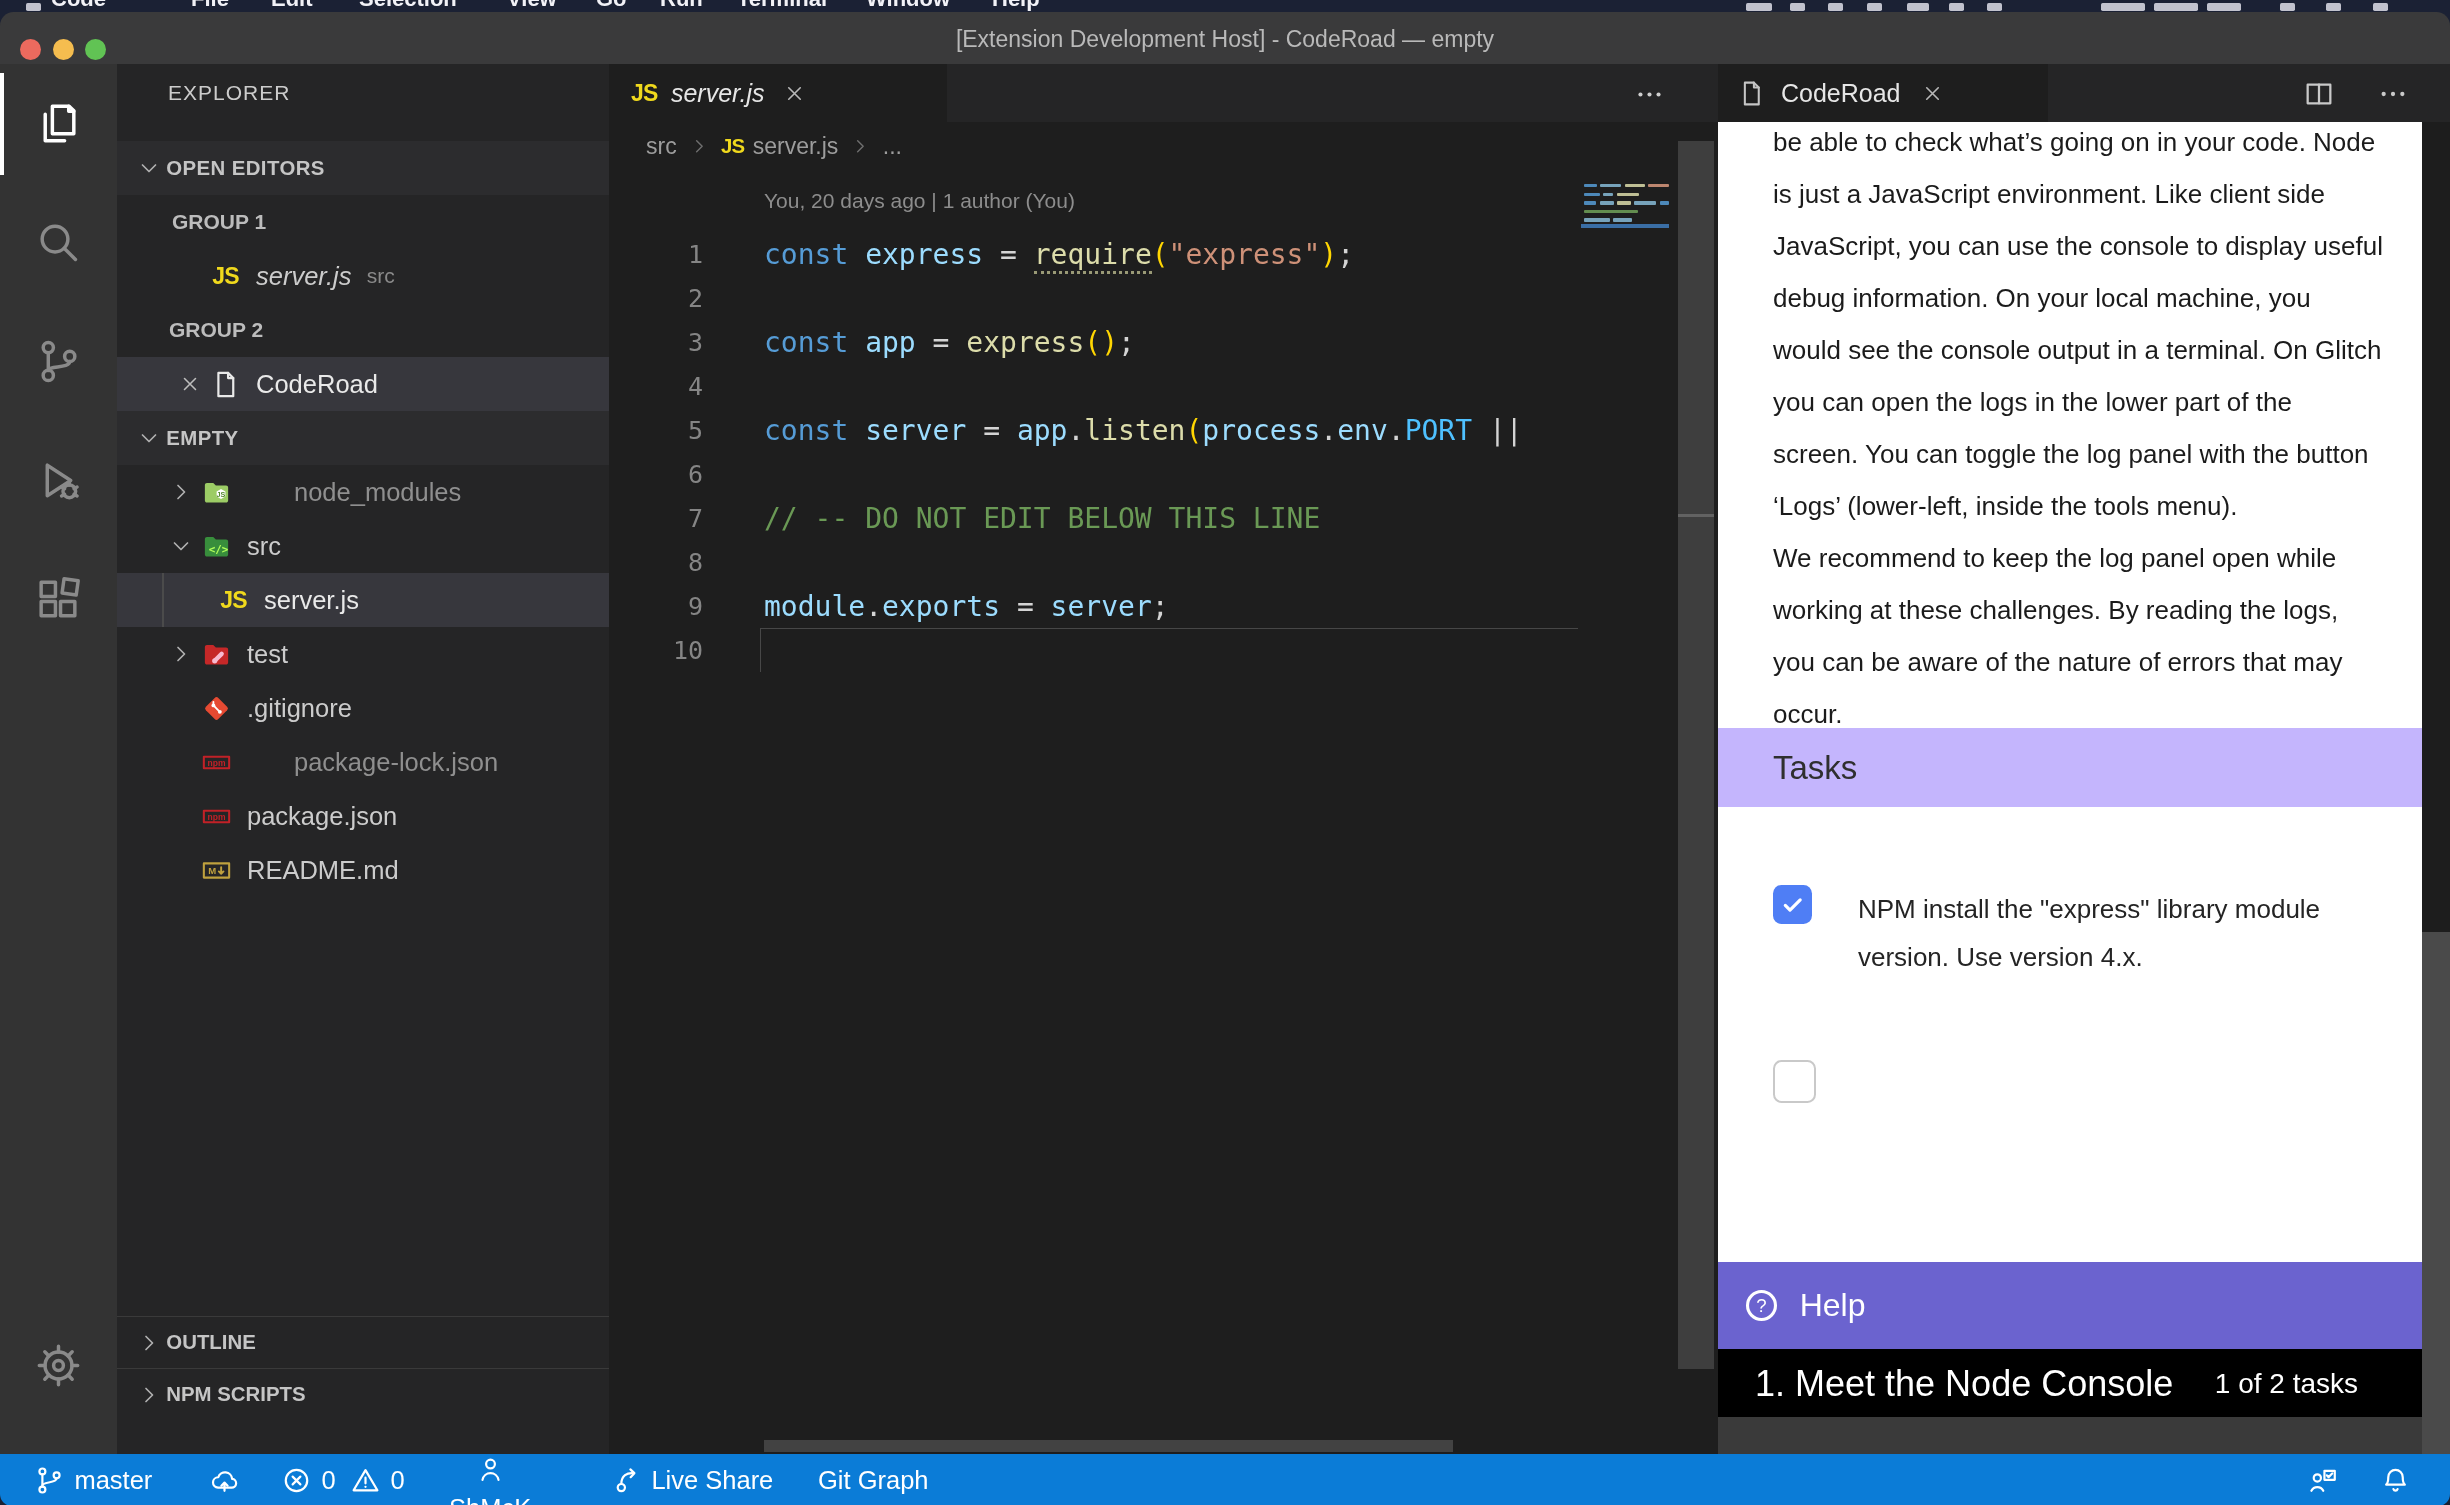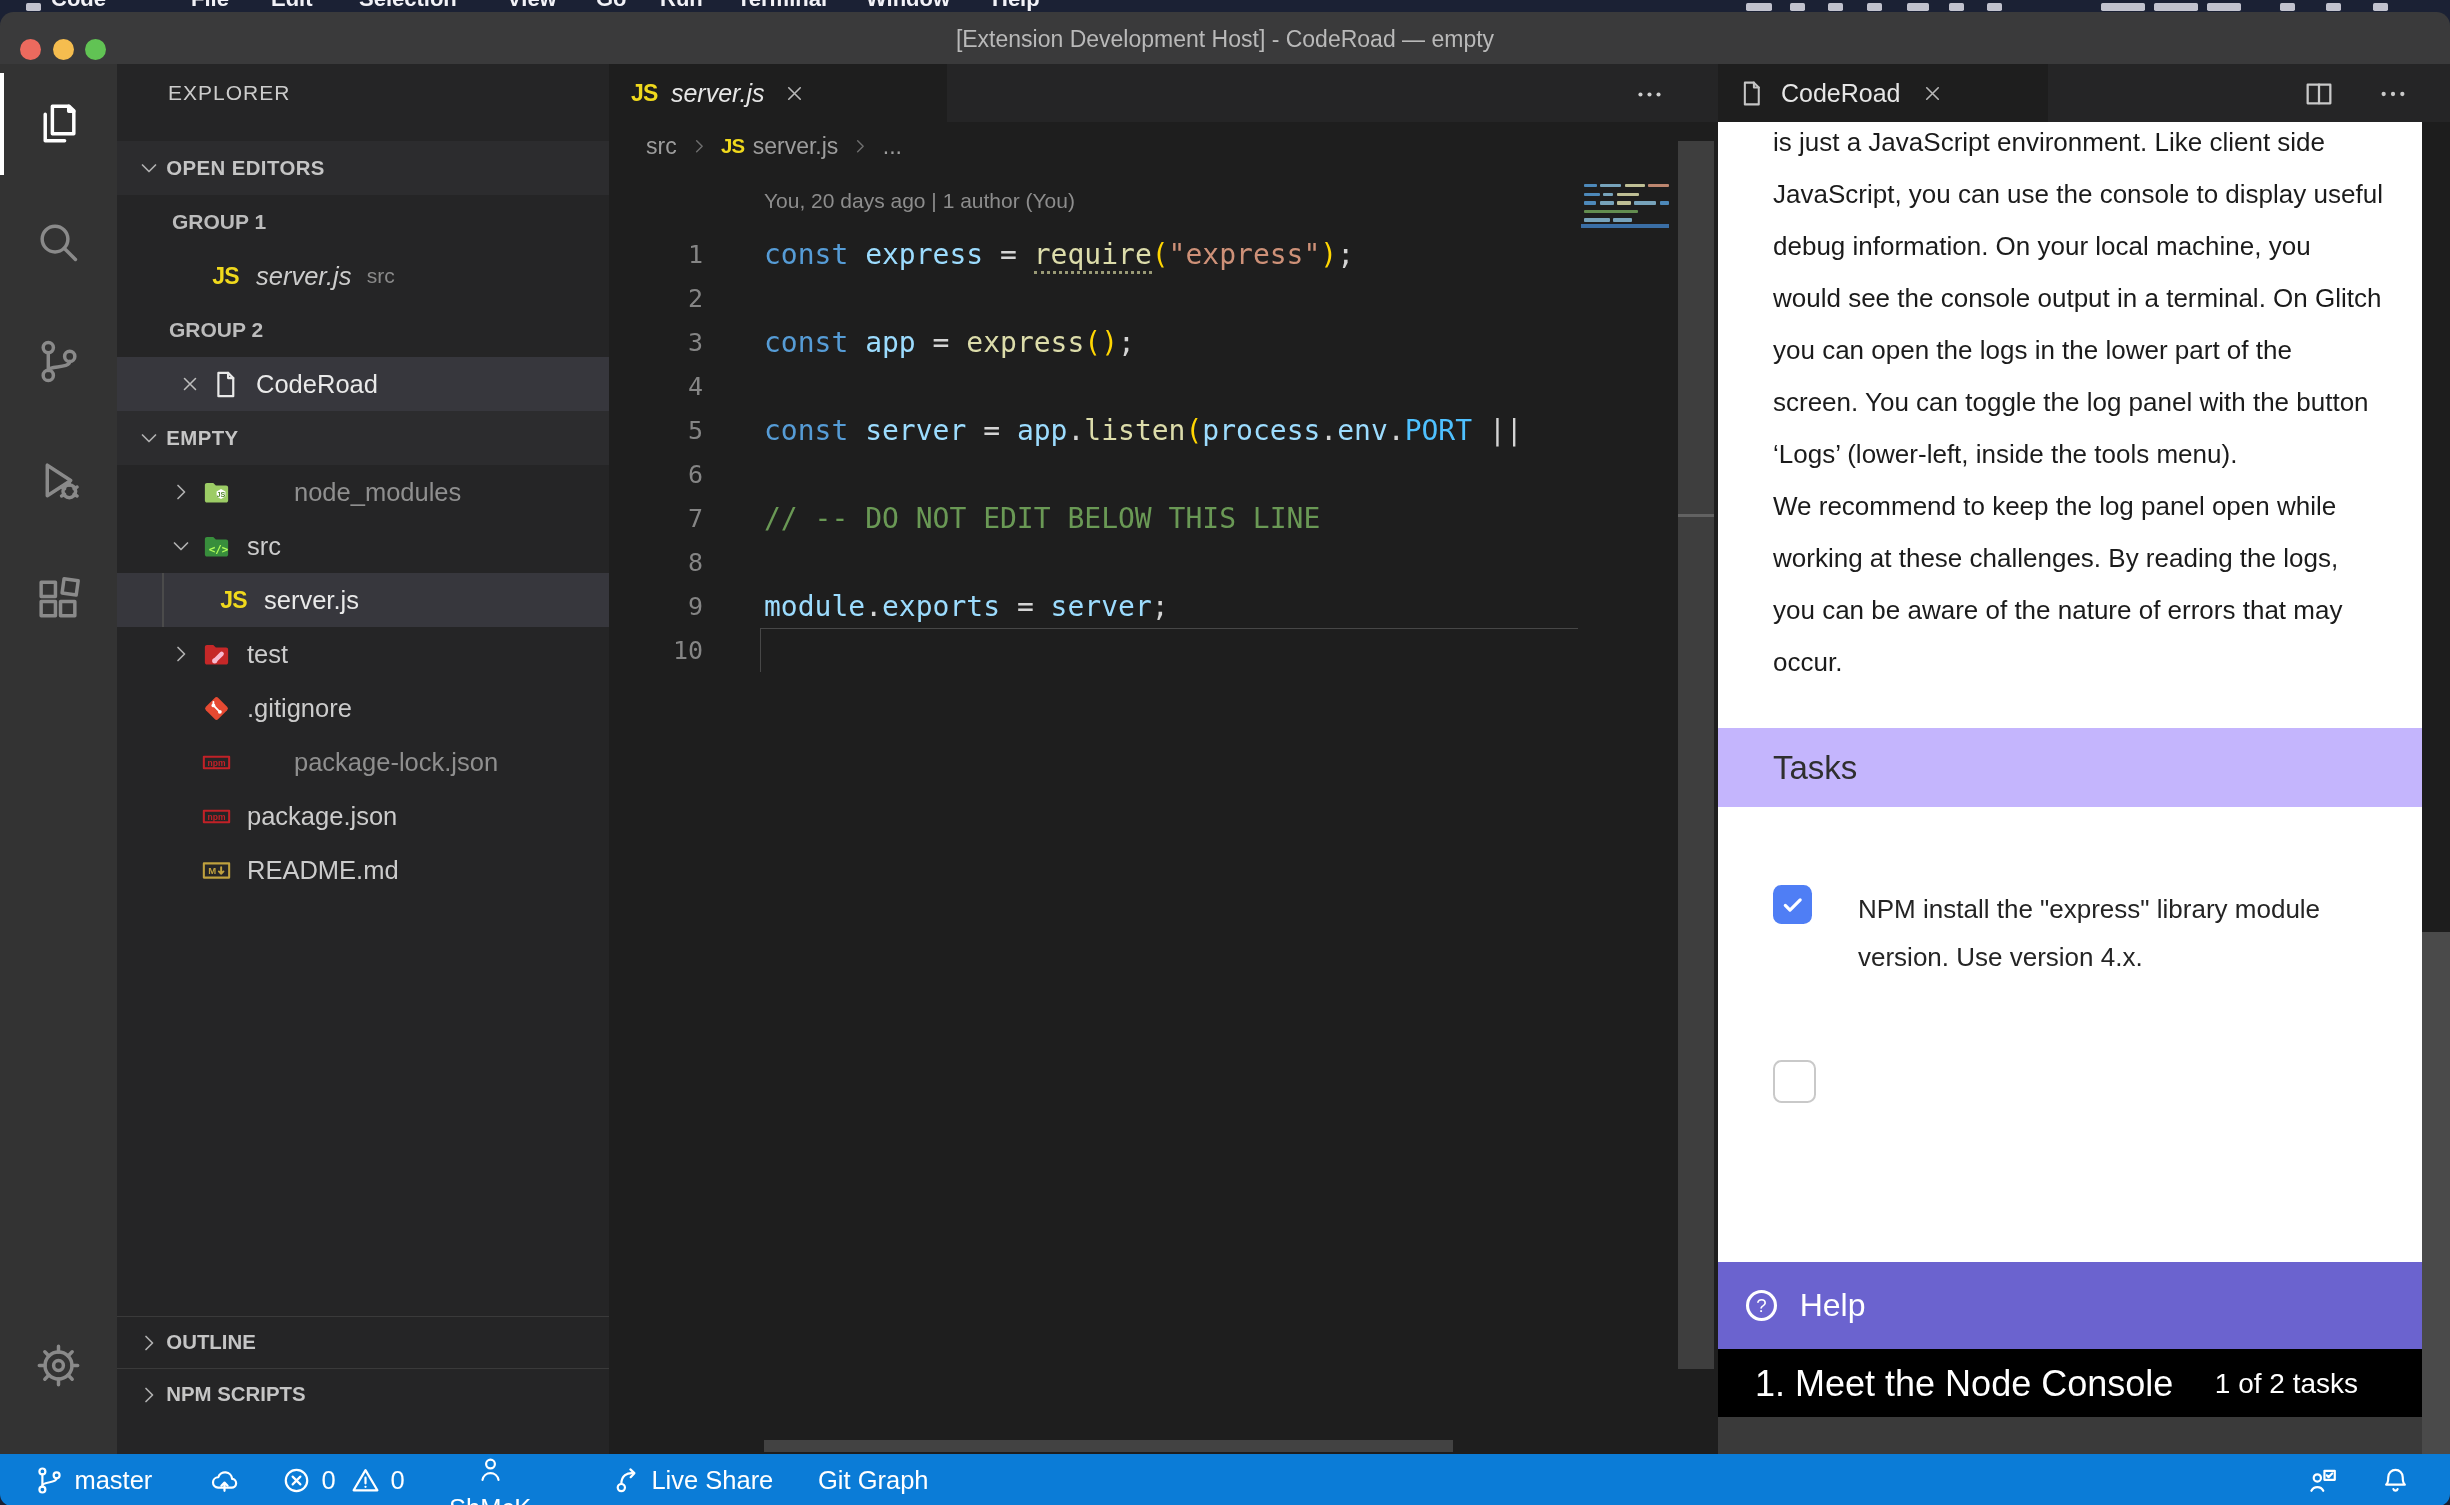--- a/index.html
+++ b/index.html
@@ -494,20 +494,21 @@
       <div class="panel-act" style="left:659px" id="panel-ellipsis">
           <svg viewBox="0 0 24 24" fill="none" stroke="currentColor" stroke-width="1.7" stroke-linecap="round" stroke-linejoin="round">
             <circle cx="5" cy="12" r="1.6" fill="currentColor" stroke="none"></circle>
             <circle cx="12" cy="12" r="1.6" fill="currentColor" stroke="none"></circle>
             <circle cx="19" cy="12" r="1.6" fill="currentColor" stroke="none"></circle>
           </svg>
         </div>
     </div>
     <div class="webview">
       <div class="wv-text" id="wv-paragraphs">
+          <div class="wv-line">be able to check what’s going on in your code. Node</div>
           <div class="wv-line">is just a JavaScript environment. Like client side</div>
           <div class="wv-line">JavaScript, you can use the console to display useful</div>
           <div class="wv-line">debug information. On your local machine, you</div>
           <div class="wv-line">would see the console output in a terminal. On Glitch</div>
           <div class="wv-line">you can open the logs in the lower part of the</div>
           <div class="wv-line">screen. You can toggle the log panel with the button</div>
           <div class="wv-line">‘Logs’ (lower-left, inside the tools menu).</div>
           <div class="wv-line">We recommend to keep the log panel open while</div>
           <div class="wv-line">working at these challenges. By reading the logs,</div>
           <div class="wv-line">you can be aware of the nature of errors that may</div>

